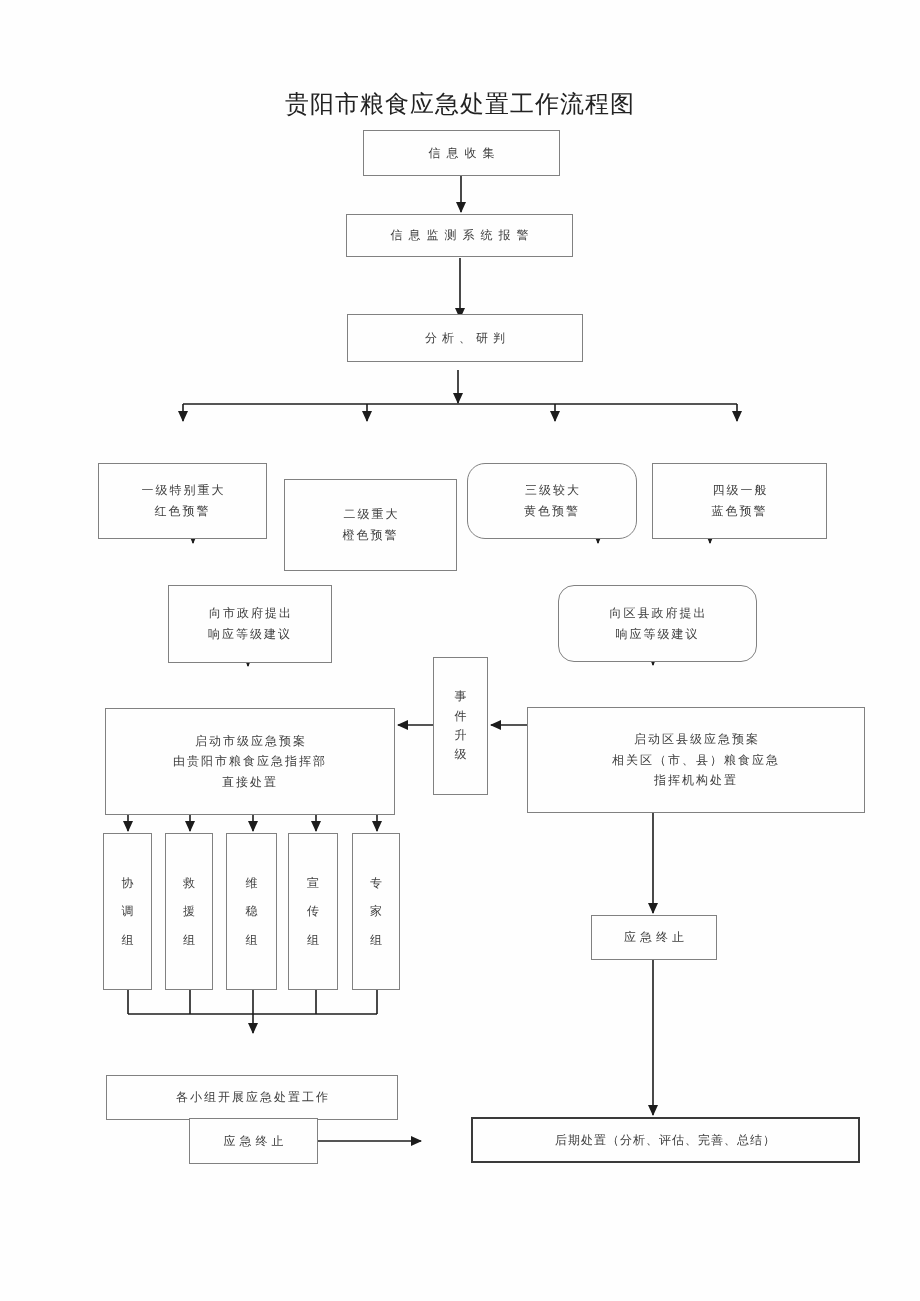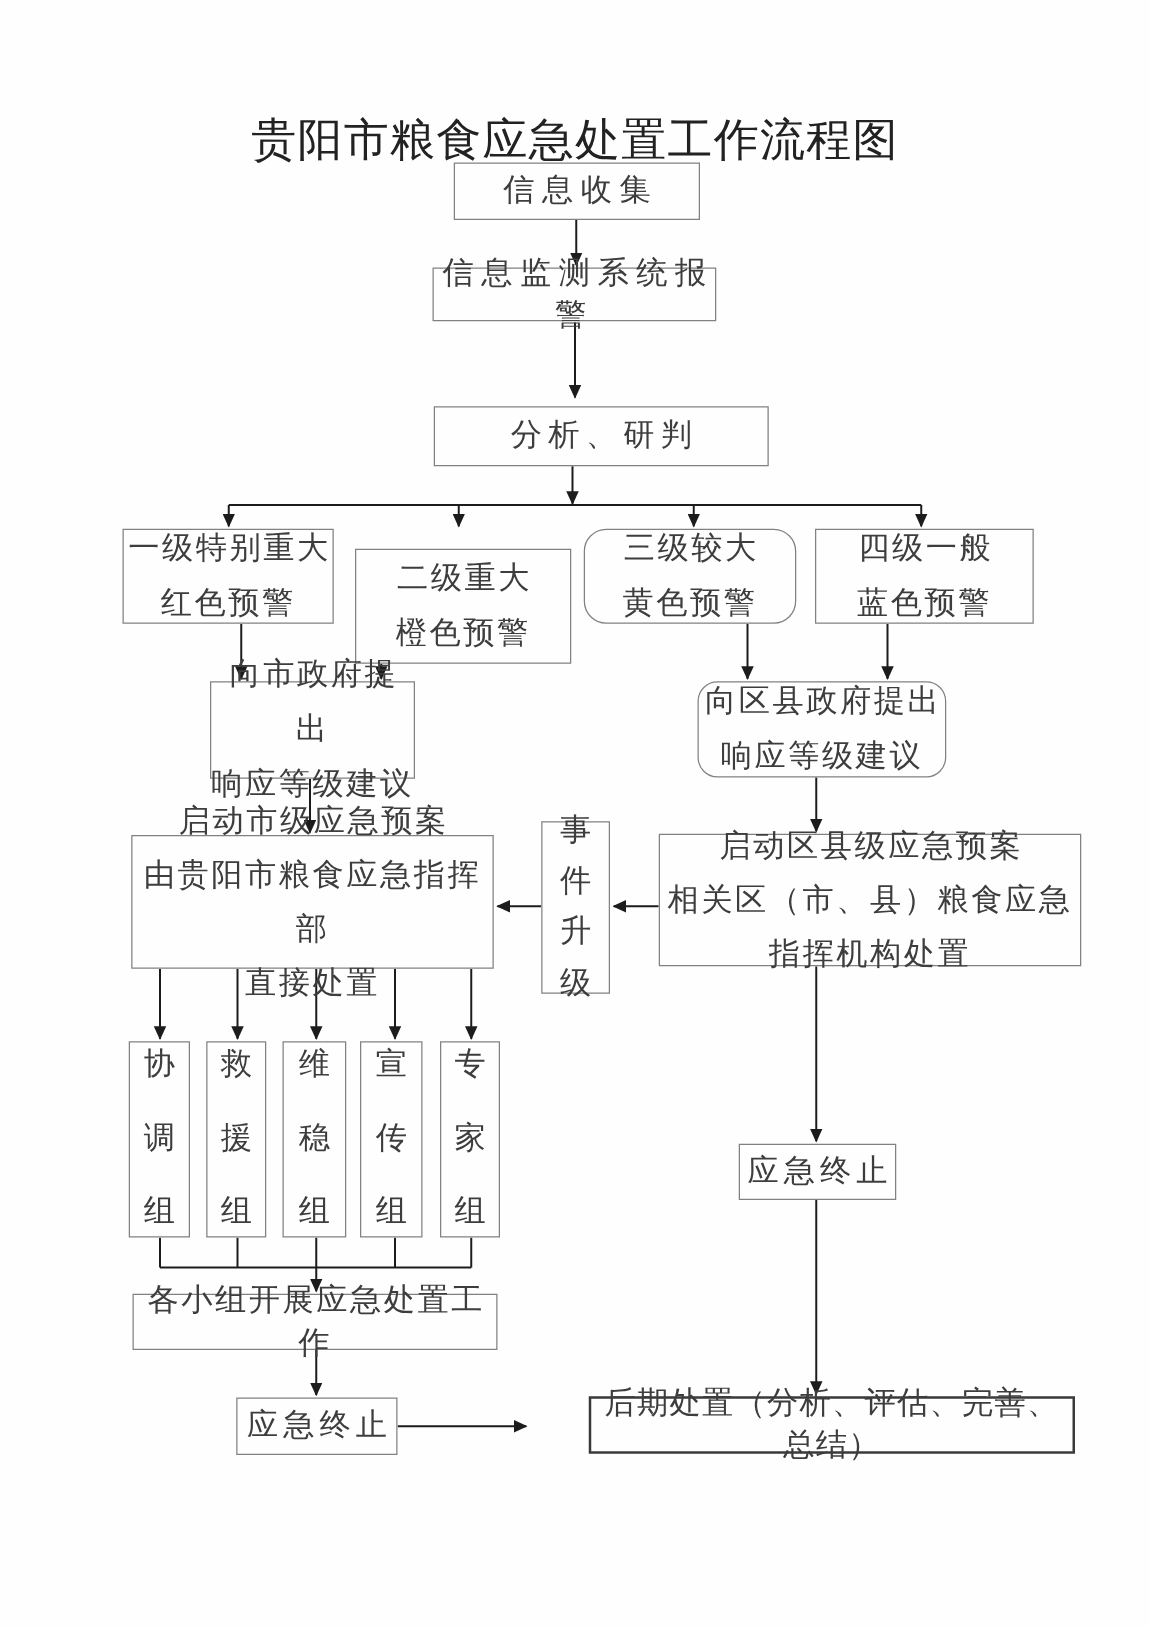--- a/index.html
+++ b/index.html
@@ -19,43 +19,43 @@
   #connectors {
     position: absolute;
     left: 0; top: 0;
     width: 920px; height: 1301px;
   }
   .title {
     position: absolute;
     left: 0; right: 0;
     top: 88px;
     text-align: center;
-    font-size: 36px;
+    font-size: 24px;
     letter-spacing: 1px;
     color: #222222;
     white-space: nowrap;
   }
   .box {
     position: absolute;
     box-sizing: border-box;
     border: 1px solid #818181;
     background: #fefefe;
     display: flex;
     align-items: center;
     justify-content: center;
     text-align: center;
-    font-size: 25px;
+    font-size: 12px;
     line-height: 1.35;
     white-space: pre-line;
     color: #3d3d3d;
   }
   .ls6 { letter-spacing: 6px; text-indent: 6px; }
   .ls5 { letter-spacing: 5px; text-indent: 5px; }
   .ls4 { letter-spacing: 4px; text-indent: 4px; }
-  .ls2 { letter-spacing: 2px; text-indent: 2px; }
+  .ls2 { letter-spacing: 2px; text-indent: 2px; margin-top: 40px; }
   .two-line { line-height: 1.75; }
   .three-line { line-height: 1.72; }
   .vert3 { line-height: 2.35; }
   .vert4 { line-height: 1.62; }
   .heavy { border: 2px solid #3a3a3a; letter-spacing: 1px; }
 </style>
 </head>
 <body>
 
 <div id="page">
@@ -100,21 +100,21 @@
       <line x1="653" y1="960" x2="653" y2="1115" marker-end="url(#ah)"></line>
     </g>
   </svg>
 
   <div class="title">贵阳市粮食应急处置工作流程图</div>
 
   <div class="box ls6" style="left:363px; top:130px; width:197px; height:46px;">信息收集</div>
 
   <div class="box ls6" style="left:346px; top:214px; width:227px; height:43px;">信息监测系统报警</div>
 
-  <div class="box ls5" style="left:347px; top:325px; width:268px; height:48px;">分析、研判</div>
+  <div class="box ls5" style="left:347px; top:314px; width:236px; height:48px;">分析、研判</div>
 
   <div class="box two-line ls2" style="left:98px; top:423px; width:169px; height:76px;">一级特别重大
 红色预警</div>
 
   <div class="box two-line ls2" style="left:284px; top:439px; width:173px; height:92px;">二级重大
 橙色预警</div>
 
   <div class="box two-line ls2" style="left:467px; top:423px; width:170px; height:76px;border-radius:18px;">三级较大
 黄色预警</div>
 

